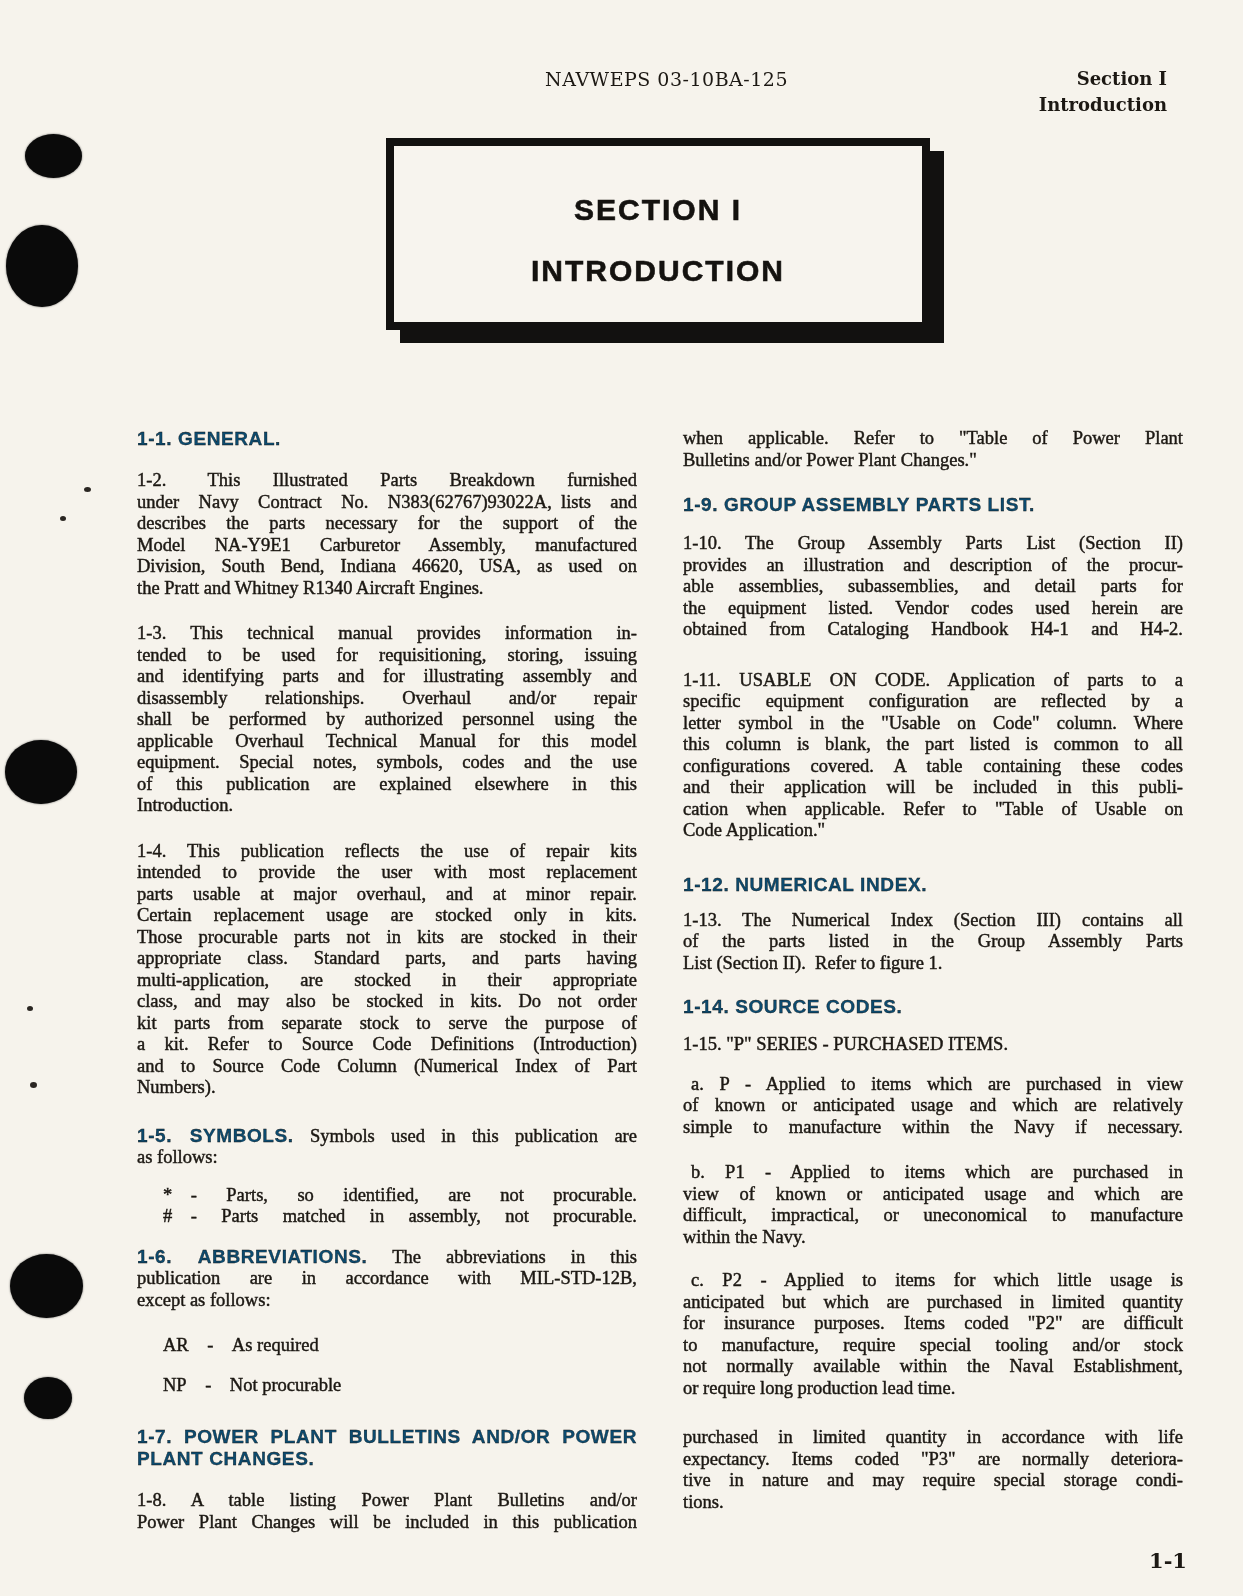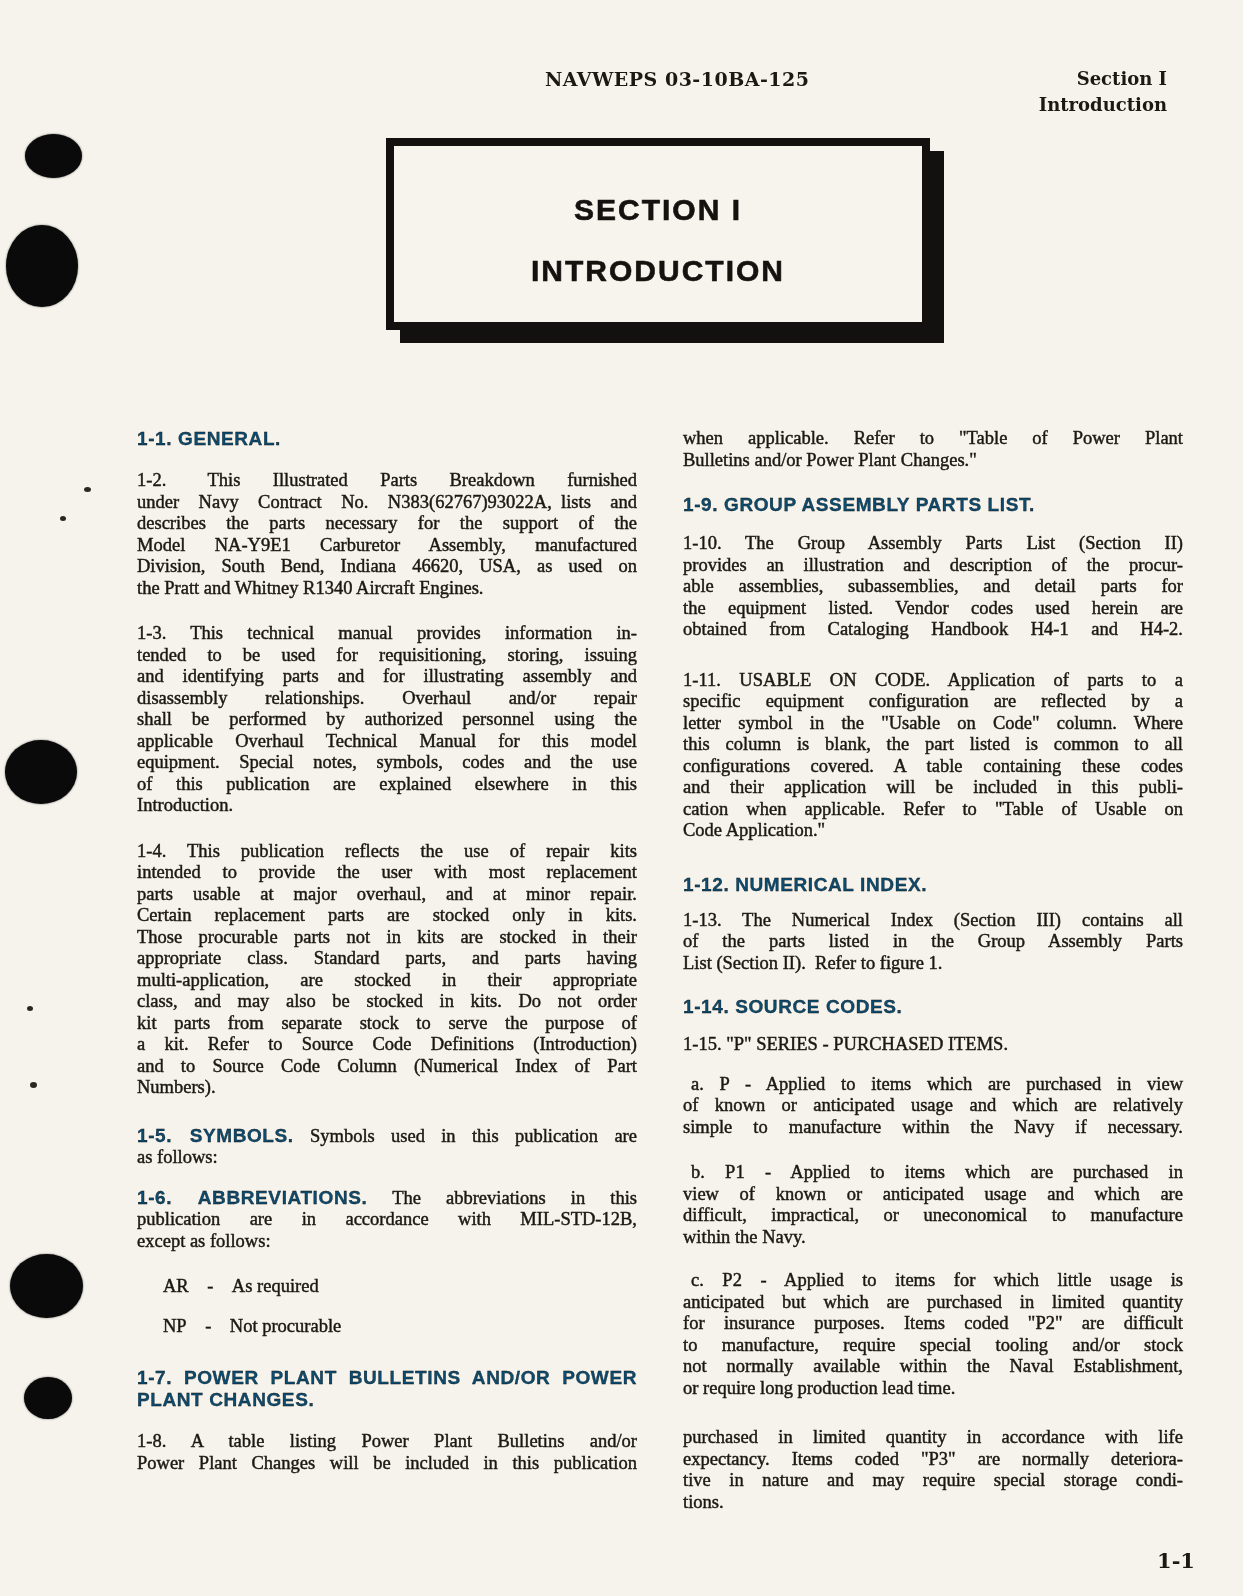--- a/index.html
+++ b/index.html
@@ -6,21 +6,21 @@
   .page{
     position:relative; width:1243px; height:1596px;
     background:#f6f3ec;
     overflow:hidden;
     font-family:"Liberation Serif", serif;
     color:#1c1813;
   }
   
   .doc-number{
     position:absolute; left:545px; top:68px; width:260px;
-    font-family:"DejaVu Serif", serif; font-weight:bold;
+    font-family:"DejaVu Serif", serif; font-weight:normal;
     font-size:19px; letter-spacing:0.5px; white-space:nowrap;
   }
   .section-ref{
     position:absolute; right:76px; top:66px; text-align:right;
     font-family:"DejaVu Serif", serif; font-weight:bold;
     font-size:18px; line-height:26px;
   }
   
   .title-box{
     position:absolute; left:386px; top:138px; width:544px; height:192px;
@@ -70,21 +70,21 @@
   [data-name="heading-1-12"]{ margin-top:32px; }
   [data-name="para-1-13"]{ margin-top:14px; }
   [data-name="heading-1-14"]{ margin-top:22px; }
   [data-name="para-1-15"]{ margin-top:16px; }
   [data-name="para-1-15a"]{ margin-top:18px; }
   [data-name="para-1-15b"]{ margin-top:24px; }
   [data-name="para-1-15c"]{ margin-top:22px; }
   [data-name="para-1-15d"]{ margin-top:28px; }
   
   .page-number{
-    position:absolute; right:48px; top:1548px;
+    position:absolute; right:56px; top:1548px;
     font-family:"DejaVu Serif", serif; font-weight:bold; font-size:21px;
   }
   
   .hole{ position:absolute; background:#0a0a0a; border-radius:50%;
          box-shadow:0 0 2px rgba(10,10,10,.65); }
   .hole-1{ left:25px;  top:134px;  width:57px; height:44px; }
   .hole-2{ left:6px;   top:225px;  width:72px; height:82px; }
   .hole-3{ left:5px;   top:740px;  width:72px; height:64px; }
   .hole-4{ left:10px;  top:1254px; width:73px; height:64px; }
   .hole-5{ left:24px;  top:1377px; width:48px; height:42px; }
@@ -140,33 +140,37 @@
         <div class="ln" data-name="text-line">shall be performed by authorized personnel using the</div>
         <div class="ln" data-name="text-line">applicable Overhaul Technical Manual for this model</div>
         <div class="ln" data-name="text-line">equipment. Special notes, symbols, codes and the use</div>
         <div class="ln" data-name="text-line">of this publication are explained elsewhere in this</div>
         <div class="ln rg" data-name="text-line">Introduction.</div>
       </div>
       <div class="block" data-name="para-1-4">
         <div class="ln" data-name="text-line">1-4. This publication reflects the use of repair kits</div>
         <div class="ln" data-name="text-line">intended to provide the user with most replacement</div>
         <div class="ln" data-name="text-line">parts usable at major overhaul, and at minor repair.</div>
-        <div class="ln" data-name="text-line">Certain replacement parts are stocked only in kits.</div>
+        <div class="ln" data-name="text-line">Certain replacement usage are stocked only in kits.</div>
         <div class="ln" data-name="text-line">Those procurable parts not in kits are stocked in their</div>
         <div class="ln" data-name="text-line">appropriate class. Standard parts, and parts having</div>
         <div class="ln" data-name="text-line">multi-application, are stocked in their appropriate</div>
         <div class="ln" data-name="text-line">class, and may also be stocked in kits. Do not order</div>
         <div class="ln" data-name="text-line">kit parts from separate stock to serve the purpose of</div>
         <div class="ln" data-name="text-line">a kit. Refer to Source Code Definitions (Introduction)</div>
         <div class="ln" data-name="text-line">and to Source Code Column (Numerical Index of Part</div>
         <div class="ln rg" data-name="text-line">Numbers).</div>
       </div>
       <div class="block" data-name="para-1-5-symbols">
         <div class="ln" data-name="text-line"><span class="seg-h" data-name="inline-heading">1-5. SYMBOLS.</span><span class="seg-t" data-name="inline-text"> Symbols used in this publication are</span></div>
         <div class="ln rg" data-name="text-line">as follows:</div>
+      </div>
+      <div class="block" data-name="symbol-list">
+        <div class="ln" data-name="text-line">* - Parts, so identified, are not procurable.</div>
+        <div class="ln" data-name="text-line"># - Parts matched in assembly, not procurable.</div>
       </div>
       <div class="block" data-name="para-1-6-abbreviations">
         <div class="ln" data-name="text-line"><span class="seg-h" data-name="inline-heading">1-6. ABBREVIATIONS.</span><span class="seg-t" data-name="inline-text"> The abbreviations in this</span></div>
         <div class="ln" data-name="text-line">publication are in accordance with MIL-STD-12B,</div>
         <div class="ln rg" data-name="text-line">except as follows:</div>
       </div>
       <div class="block" data-name="abbrev-ar">
         <div class="ln rg" data-name="text-line">AR - As required</div>
       </div>
       <div class="block" data-name="abbrev-np">

